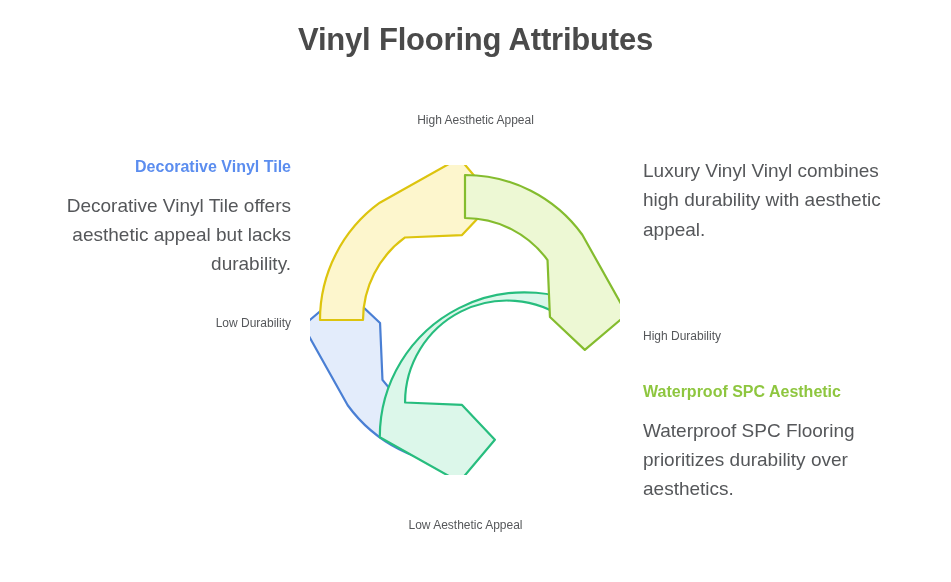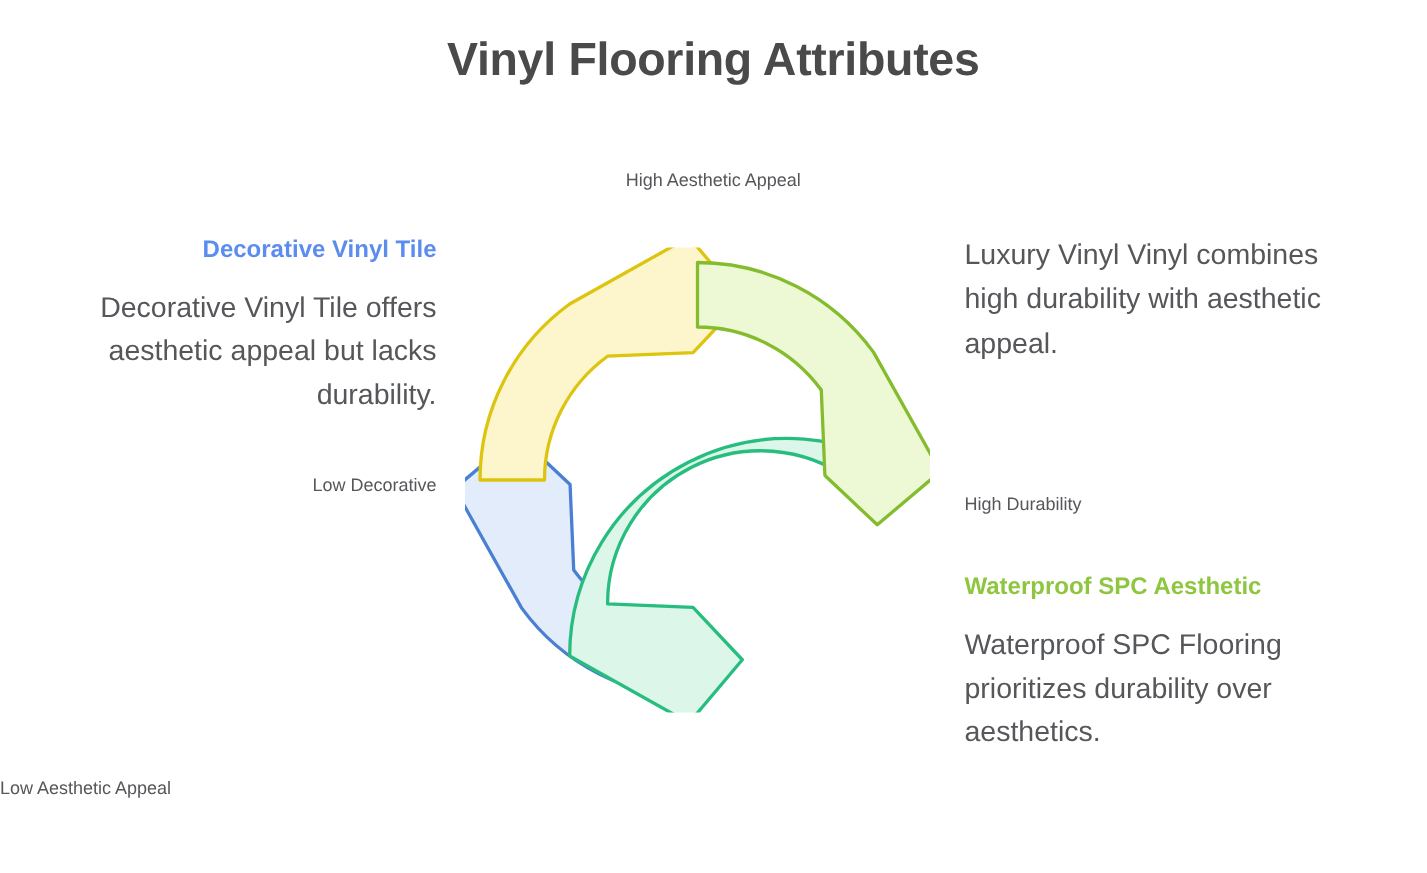--- a/index.html
+++ b/index.html
@@ -34,22 +34,23 @@
     white-space: nowrap;
   }
   #axis-top {
     top: 113px;
     left: 0;
     width: 951px;
     text-align: center;
   }
   #axis-bottom {
     top: 518px;
-    left: 0;
+    left: 14px;
     width: 903px;
+    text-align: center;
   }
   #axis-left {
     top: 316px;
     left: 0;
     width: 291px;
     text-align: right;
   }
   #axis-right {
     top: 329px;
     left: 643px;
@@ -107,21 +108,21 @@
     height: 310px;
   }
 </style>
 </head>
 <body>
 
 <div id="page-title">Vinyl Flooring Attributes</div>
 
 <div class="axis-label" id="axis-top">High Aesthetic Appeal</div>
 <div class="axis-label" id="axis-bottom">Low Aesthetic Appeal</div>
-<div class="axis-label" id="axis-left">Low Decorative</div>
+<div class="axis-label" id="axis-left">Low Durability</div>
 <div class="axis-label" id="axis-right">High Durability</div>
 
 <div class="quadrant" id="quadrant-top-left">
   <div class="q-heading">Decorative Vinyl Tile</div>
   <div class="q-body">Decorative Vinyl Tile offers aesthetic appeal but lacks durability.</div>
 </div>
 
 <div class="quadrant" id="quadrant-top-right">
   <div class="q-body">Luxury Vinyl Vinyl combines high durability with aesthetic appeal.</div>
 </div>

